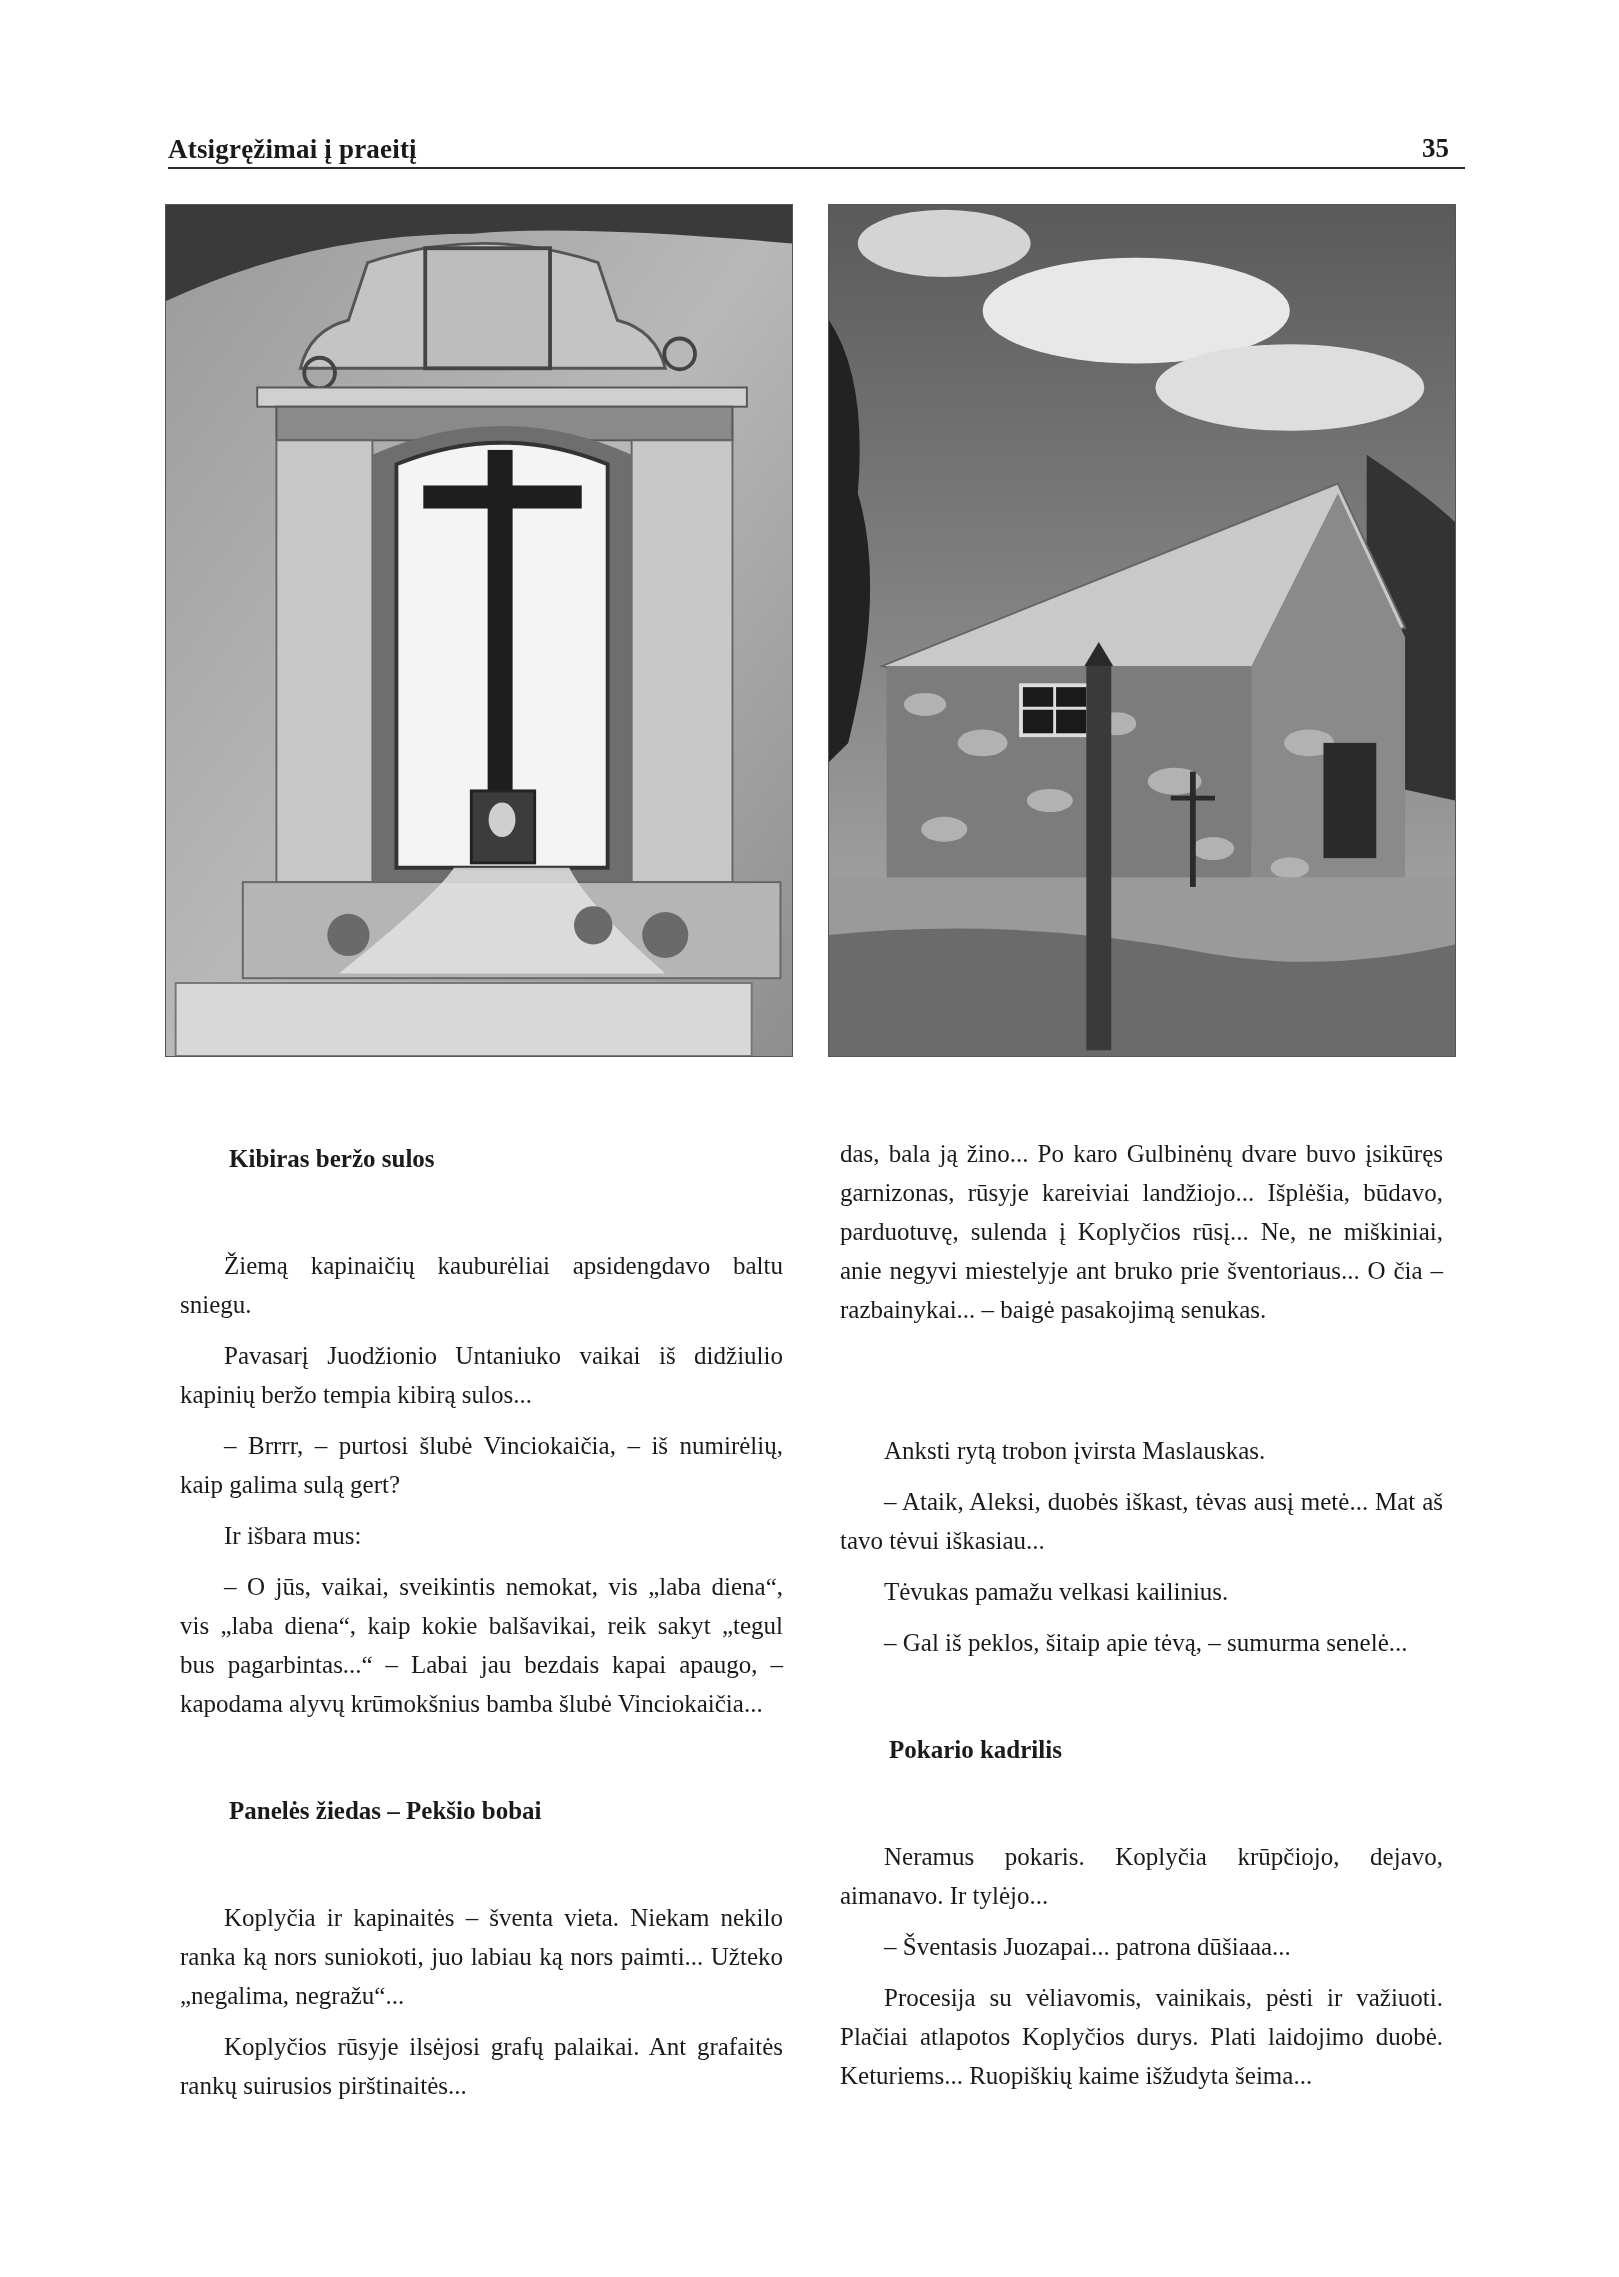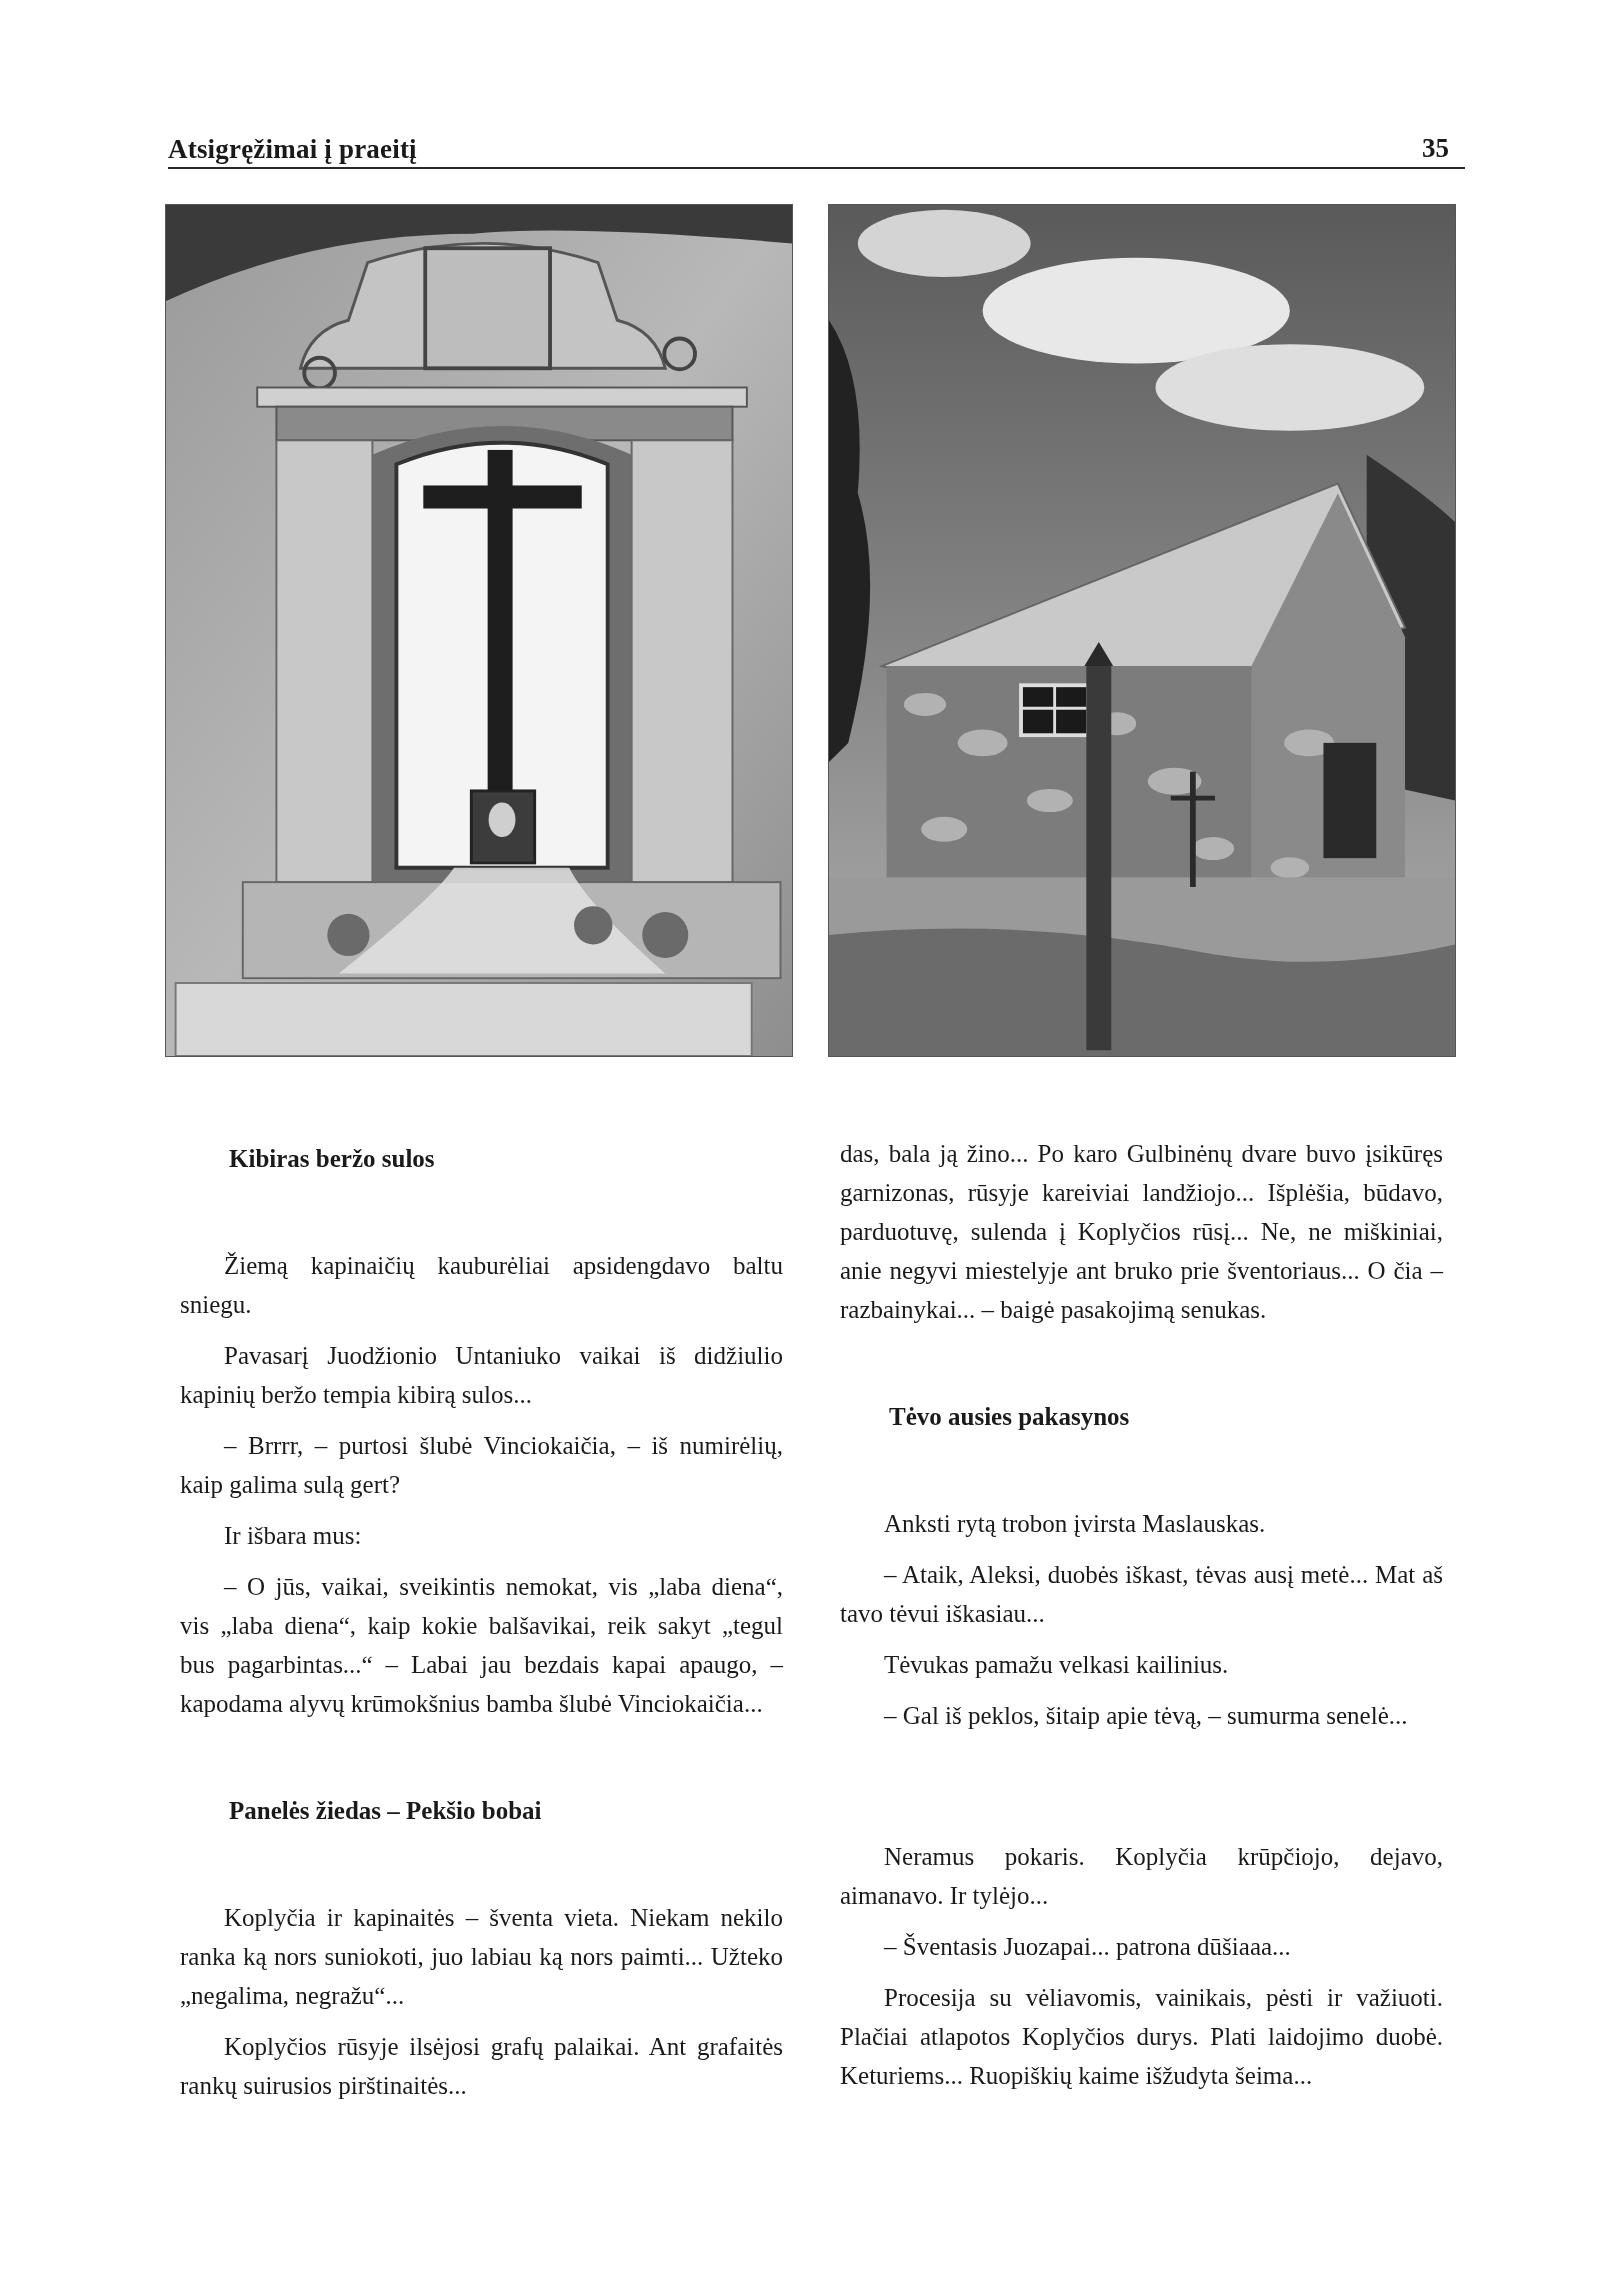--- a/index.html
+++ b/index.html
@@ -137,25 +137,25 @@
   <div class="gap"></div>
   <h3>Panelės žiedas – Pekšio bobai</h3>
   <div class="gap"></div>
   <p>Koplyčia ir kapinaitės – šventa vieta. Niekam nekilo ranka ką nors suniokoti, juo labiau ką nors paimti... Užteko „negalima, negražu“...</p>
   <p>Koplyčios rūsyje ilsėjosi grafų palaikai. Ant grafaitės rankų suirusios pirštinaitės...</p>
 </div>
 
 <div class="column col-right">
   <p class="noindent">das, bala ją žino... Po karo Gulbinėnų dvare buvo įsikūręs garnizonas, rūsyje kareiviai landžiojo... Išplėšia, būdavo, parduotuvę, sulenda į Koplyčios rūsį... Ne, ne miškiniai, anie negyvi miestelyje ant bruko prie šventoriaus... O čia – razbainykai... – baigė pasakojimą senukas.</p>
   <div class="gap"></div>
-  <h3>Tėvo ausies pakasynos</h3>
   <div class="gap"></div>
   <p>Anksti rytą trobon įvirsta Maslauskas.</p>
   <p>– Ataik, Aleksi, duobės iškast, tėvas ausį metė... Mat aš tavo tėvui iškasiau...</p>
   <p>Tėvukas pamažu velkasi kailinius.</p>
   <p>– Gal iš peklos, šitaip apie tėvą, – sumurma senelė...</p>
   <div class="gap"></div>
+  <h3>Pokario kadrilis</h3>
   <div class="gap"></div>
   <p>Neramus pokaris. Koplyčia krūpčiojo, dejavo, aimanavo. Ir tylėjo...</p>
   <p>– Šventasis Juozapai... patrona dūšiaaa...</p>
   <p>Procesija su vėliavomis, vainikais, pėsti ir važiuoti. Plačiai atlapotos Koplyčios durys. Plati laidojimo duobė. Keturiems... Ruopiškių kaime išžudyta šeima...</p>
 </div>
 
 
 </body></html>

